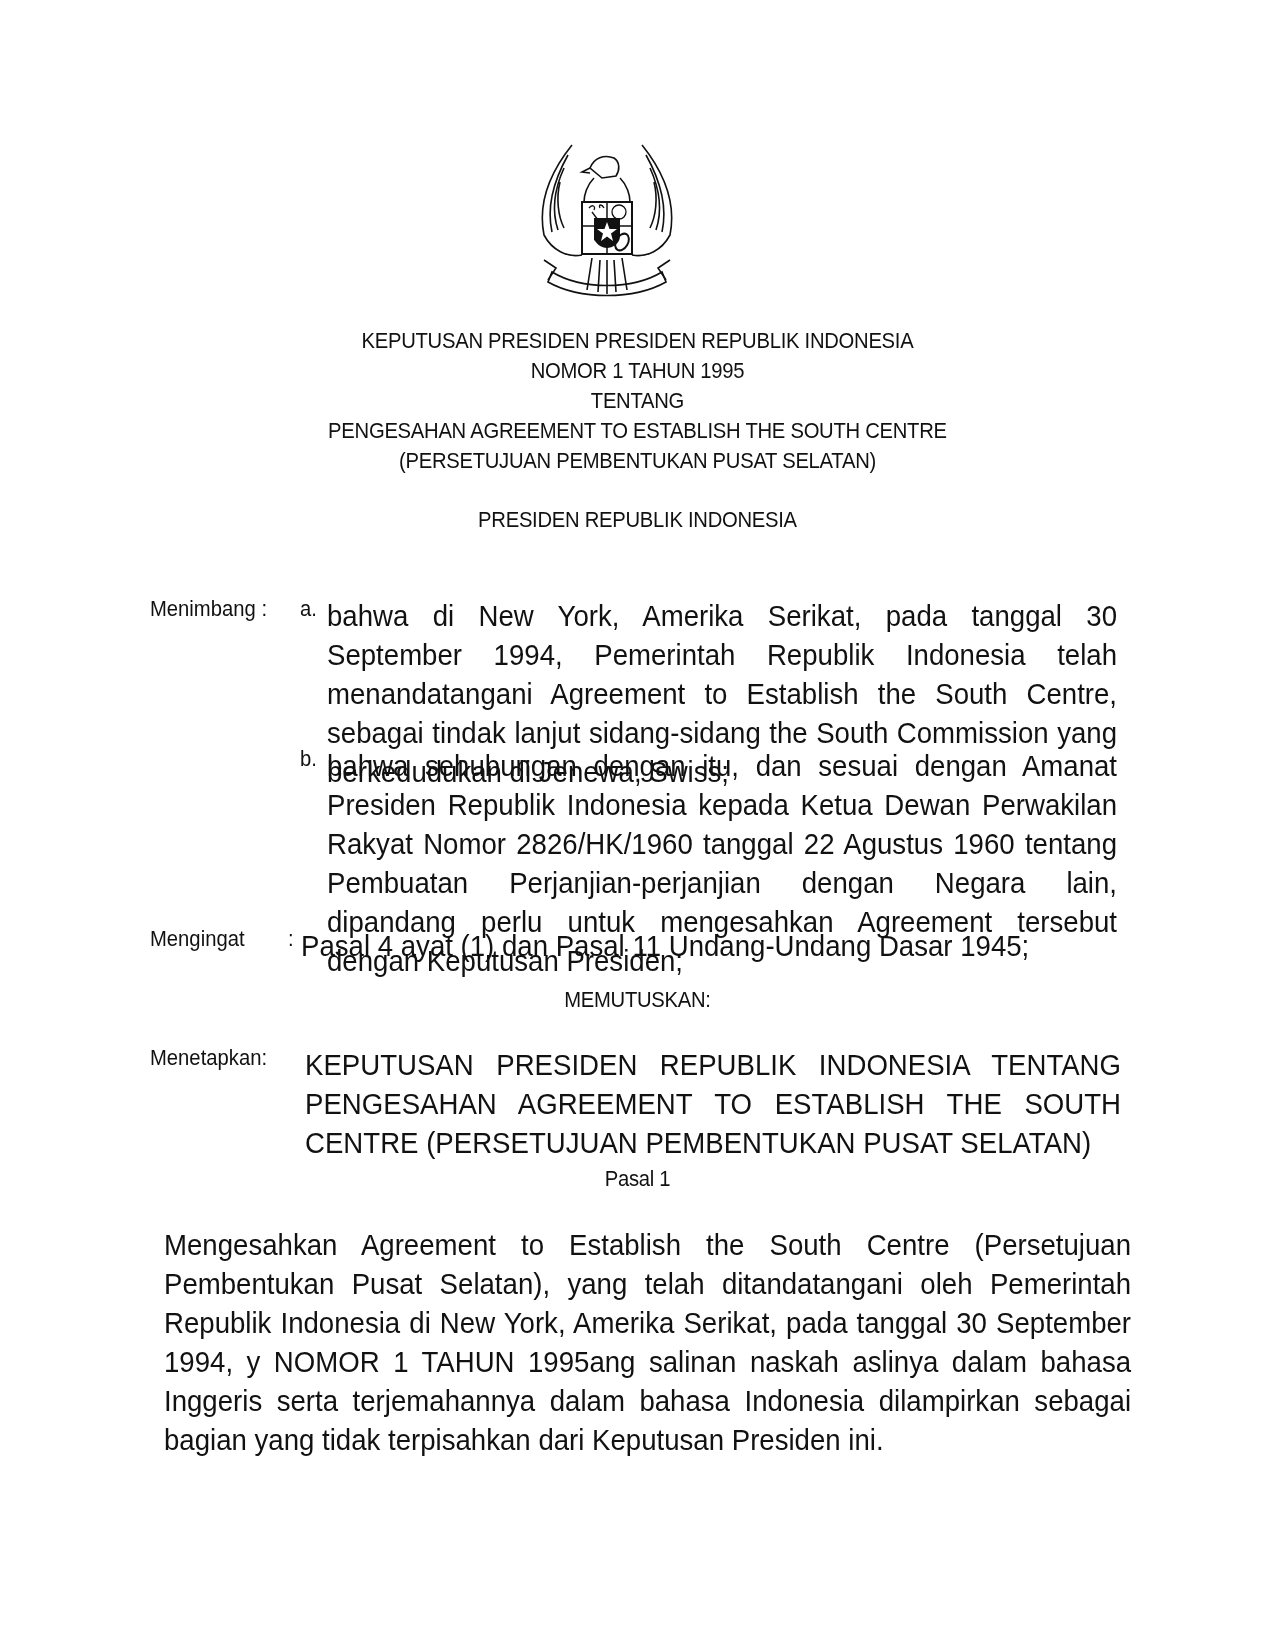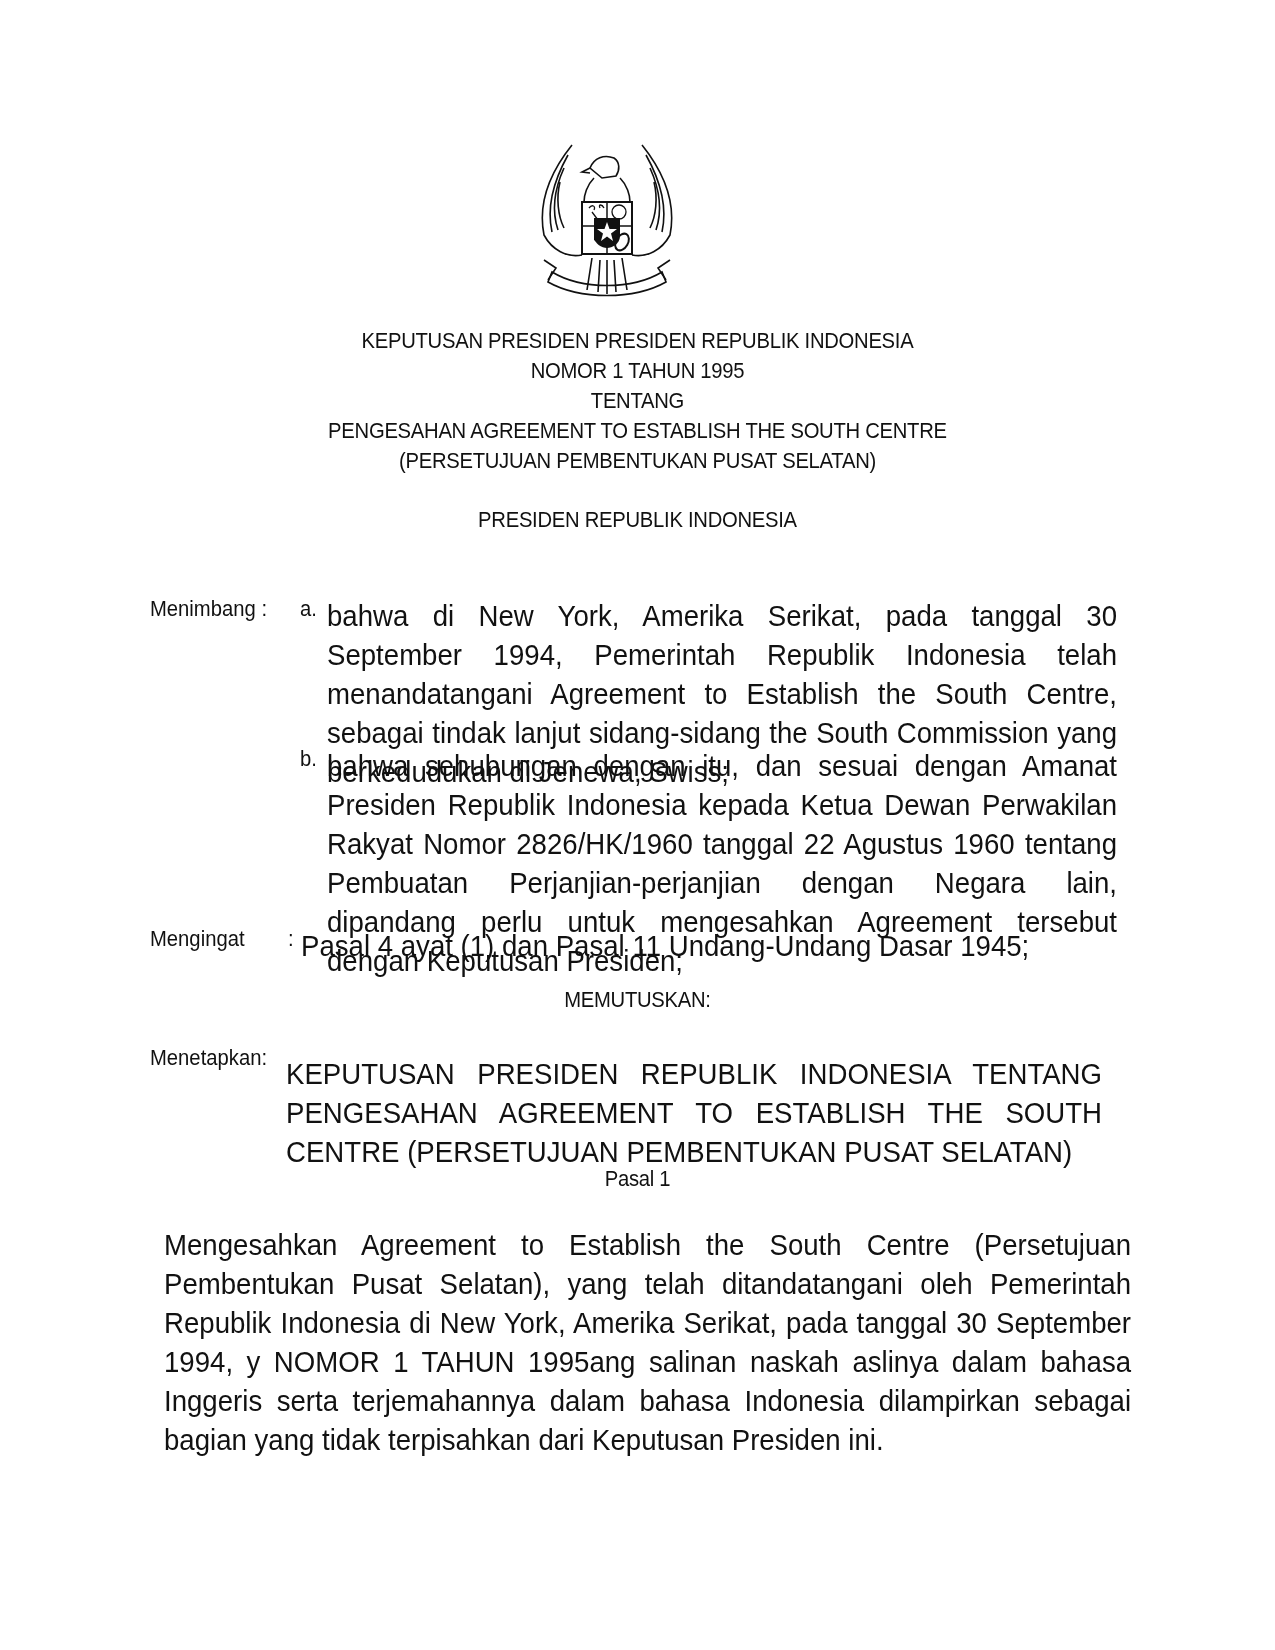--- a/index.html
+++ b/index.html
@@ -91,21 +91,21 @@
 
   <div class="label" style="top:926px;">Mengingat</div>
   <div class="item-marker" style="left:288px; top:926px;">:</div>
   <div class="para para-mengingat">
     <span class="inner">Pasal 4 ayat (1) dan Pasal 11 Undang-Undang Dasar 1945;</span>
   </div>
 
   <div class="center heading-memutuskan">MEMUTUSKAN:</div>
 
   <div class="label" style="top:1045px;">Menetapkan:</div>
-  <div class="para para-menetapkan" style="left:286px;margin-top:9px;">
+  <div class="para para-menetapkan" style="left:305px;">
     <span class="inner">KEPUTUSAN PRESIDEN REPUBLIK INDONESIA TENTANG PENGESAHAN AGREEMENT TO ESTABLISH THE SOUTH CENTRE (PERSETUJUAN PEMBENTUKAN PUSAT SELATAN)</span>
   </div>
 
   <div class="center heading-pasal">Pasal  1</div>
 
   <div class="para para-pasal1">
     <span class="inner">Mengesahkan Agreement to Establish the South Centre (Persetujuan Pembentukan Pusat Selatan), yang telah ditandatangani oleh Pemerintah Republik Indonesia di New York, Amerika Serikat, pada tanggal 30 September 1994, y NOMOR 1  TAHUN 1995ang salinan naskah aslinya dalam bahasa Inggeris serta terjemahannya dalam bahasa Indonesia dilampirkan sebagai bagian yang tidak terpisahkan dari Keputusan Presiden ini.</span>
   </div>
 
 </div>

